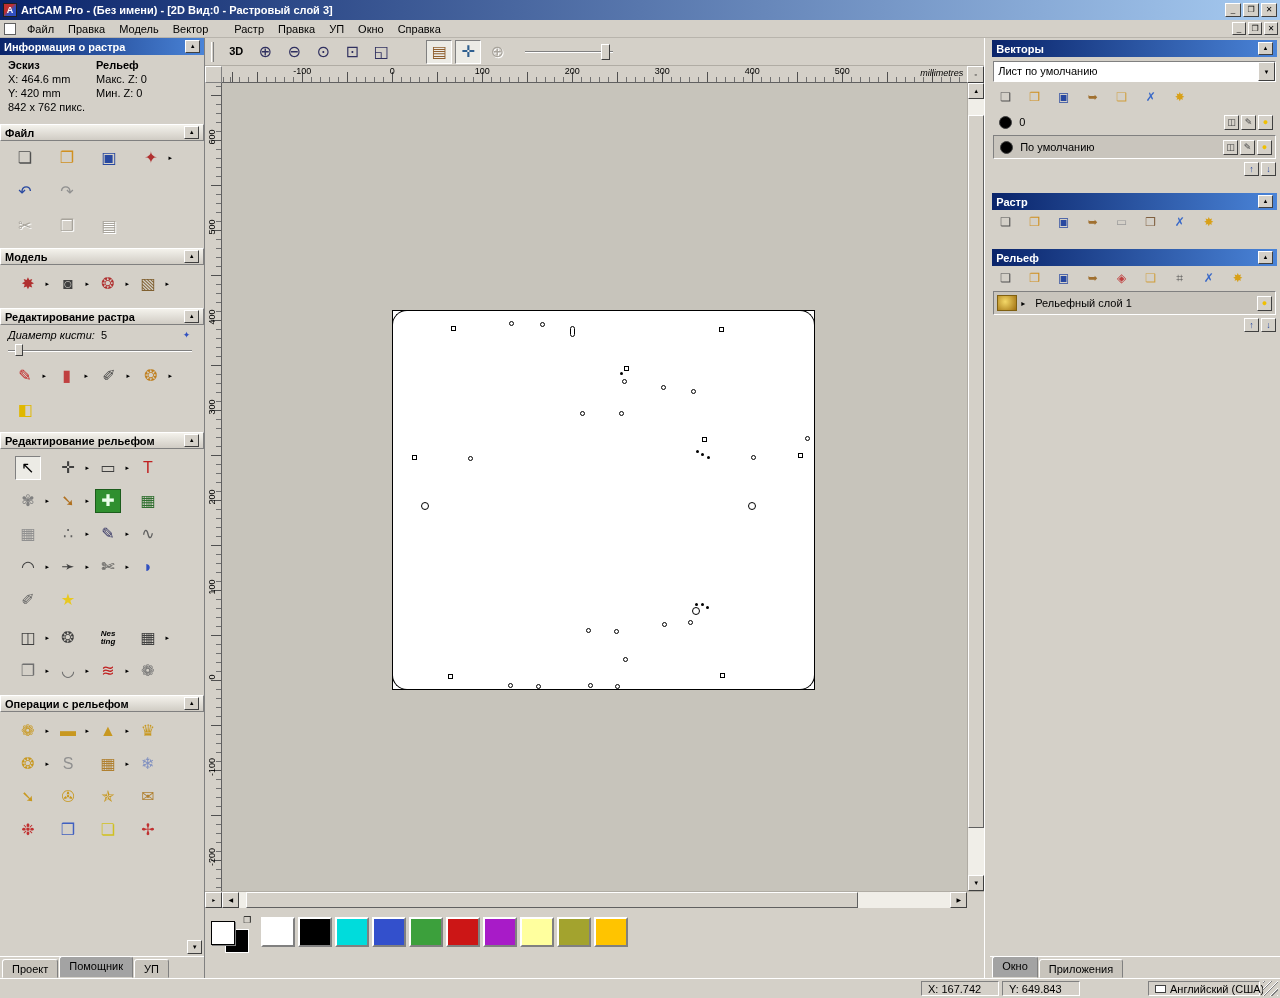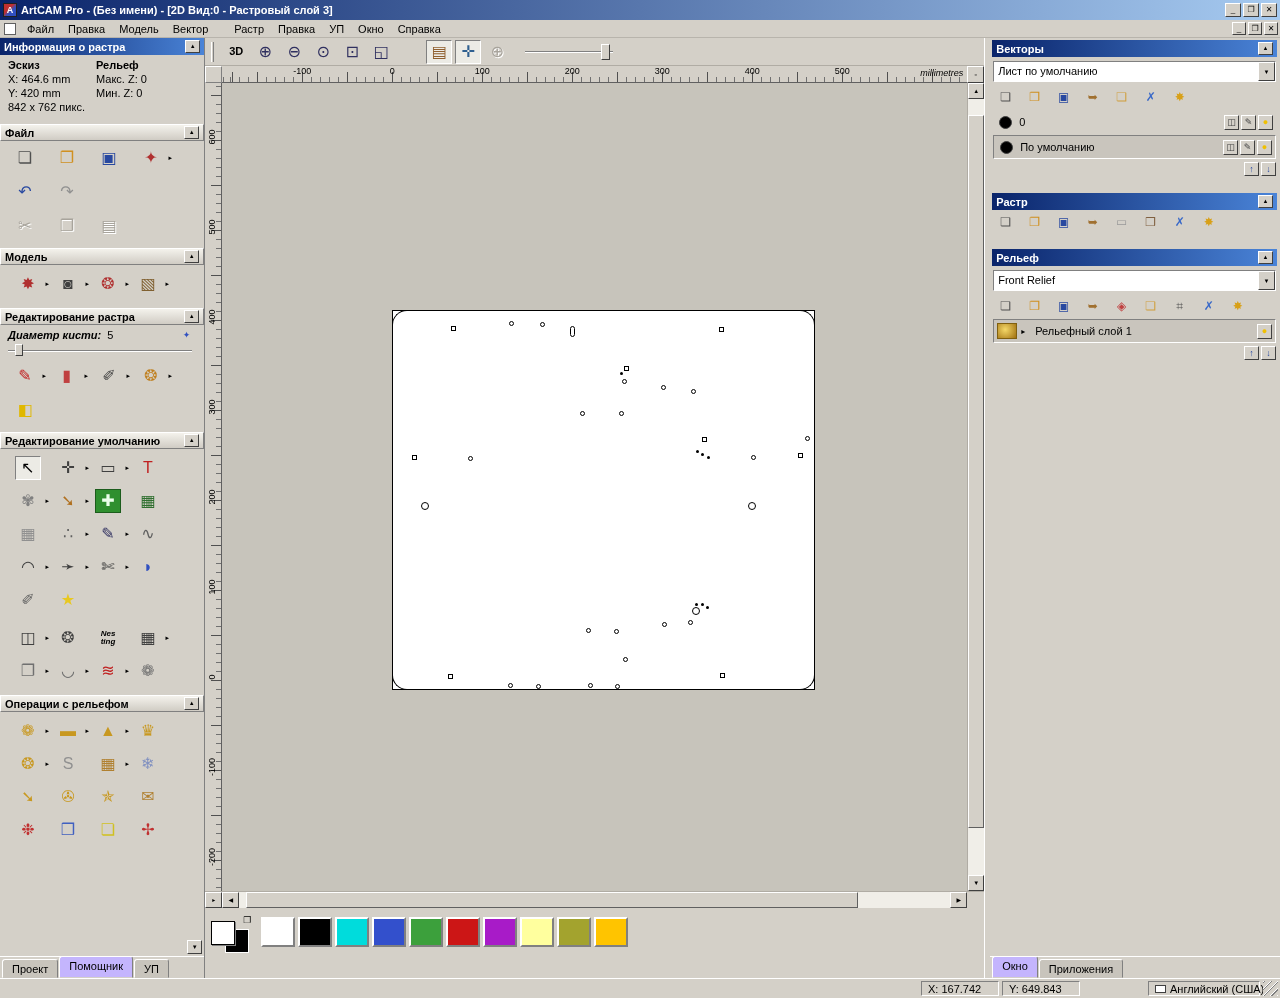--- a/index.html
+++ b/index.html
@@ -46,32 +46,32 @@
   .tool .glyph{font-size:16px;line-height:1}
   .tool .glyph.txt{font-size:11px;font-weight:bold}
   .tool.small{width:19px;height:18px}
   .tool.small .glyph{font-size:12px}
   .tool.pressed{background:#ecebe5;border:1px solid;border-color:#808080 #fff #fff #808080}
   .tool.disabled .glyph{color:#a8a49c!important;text-shadow:1px 1px 0 #fff}
   .tool.boxed{border:1px solid #1c5c1c}
   .fly{position:absolute;right:-8px;top:50%;transform:translateY(-50%);font-size:7px;color:#000}
   .nes .glyph{font-size:8px!important;font-weight:bold;line-height:8px;width:26px;text-align:center;white-space:normal;font-style:italic}
   .brush-row{display:flex;align-items:center;padding:4px 8px 0}
-  .brush-label{font-style:italic;font-weight:bold}
+  .brush-label{font-style:italic;font-weight:normal}
   .brush-val{margin-left:6px}
   .spark{margin-left:auto;color:#3050c0;font-size:9px;margin-right:6px}
   .hslider{position:relative;height:14px;margin:2px 12px 2px 8px}
   .hslider .track{position:absolute;left:0;right:0;top:7px;height:2px;border-top:1px solid #808080;border-bottom:1px solid #fff}
   .hslider .thumb{position:absolute;top:1px;width:8px;height:12px;background:#d4d0c8;border:1px solid;border-color:#fff #404040 #404040 #fff}
   .scroll-dn{position:absolute;right:2px;bottom:2px;width:15px;height:14px;background:#d4d0c8;border:1px solid;border-color:#fff #404040 #404040 #fff;font-size:6px;text-align:center;line-height:12px}
 
   
   .tabbar{height:22px;display:flex;align-items:flex-end;padding:0 2px;background:#d4d0c8;border-top:1px solid #fff}
   .tab{padding:3px 9px 4px;border:1px solid;border-color:#fff #808080 transparent #fff;background:#c8c4bc;border-radius:3px 3px 0 0;margin-right:1px;height:19px}
-  .tab.active{background:#c4b5fd;height:22px;border-bottom:1px solid #d4d0c8;font-weight:normal}
+  .tab.active{background:#a3a3a3;height:22px;border-bottom:1px solid #d4d0c8;font-weight:normal}
 
   
   .canvas-toolbar{height:28px;display:flex;align-items:center;padding:0 6px;gap:3px;border-bottom:1px solid #b0aca4}
   .grip{width:3px;height:20px;border-left:1px solid #fff;border-right:1px solid #808080;margin-right:6px}
   .ct-gap{width:26px}
   .ct-slider{width:88px;height:18px;position:relative;margin-left:12px}
   .ct-slider .track{position:absolute;left:0;right:0;top:8px;height:2px;border-top:1px solid #808080;border-bottom:1px solid #fff}
   .ct-slider .thumb{position:absolute;top:1px;width:9px;height:16px;left:86%;background:#d4d0c8;border:1px solid;border-color:#fff #404040 #404040 #fff}
   .ruler-strip{display:flex;height:17px}
   .ruler-corner{width:17px;background:#d4d0c8;border:1px solid;border-color:#fff #808080 #808080 #fff}
@@ -300,21 +300,21 @@
             </div>
           <div class="tools">
               <span class="tool">
                 <span class="glyph" style="color: rgb(224, 184, 0);">◧</span>
               </span>
             </div>
         </div>
 
         <div class="section">
           <div class="sec-head gray">
-            <span>Редактирование умолчанию</span>
+            <span>Редактирование рельефом</span>
             <span class="collapse">▲</span>
           </div>
           <div class="grid4">
               <span class="tool pressed">
                 <span class="glyph" style="color: rgb(0, 0, 0);">↖</span>
               </span>
               <span class="tool">
                 <span class="glyph" style="color: rgb(64, 64, 64);">✛</span>
                 <span class="fly">▸</span>
               </span>
@@ -731,24 +731,20 @@
                 <span class="glyph" style="color: rgb(216, 160, 24);">✸</span>
               </span>
             </div>
         </div>
 
         <div class="rsection">
           <div class="sec-head blue">
             <span>Рельеф</span>
             <span class="collapse">▲</span>
           </div>
-          <div class="dropdown">
-            <span class="val">Front Relief</span>
-            <span class="dbtn">▼</span>
-          </div>
           <div class="tools tight">
               <span class="tool small">
                 <span class="glyph" style="color: rgb(80, 80, 80);">❏</span>
               </span>
               <span class="tool small">
                 <span class="glyph" style="color: rgb(208, 144, 32);">❐</span>
               </span>
               <span class="tool small">
                 <span class="glyph" style="color: rgb(40, 72, 160);">▣</span>
               </span>

